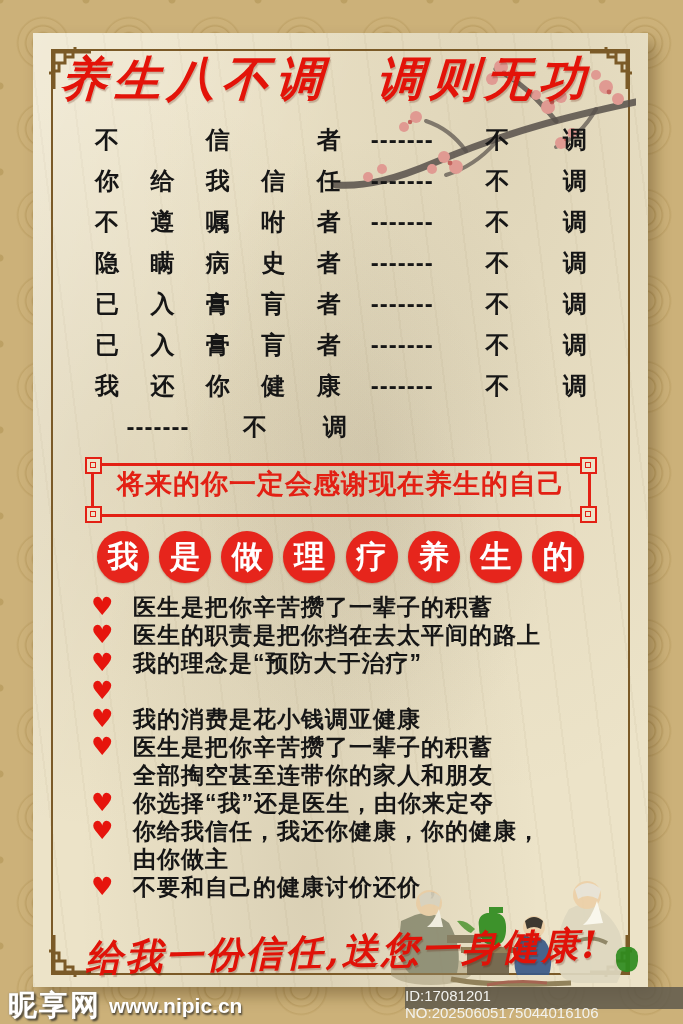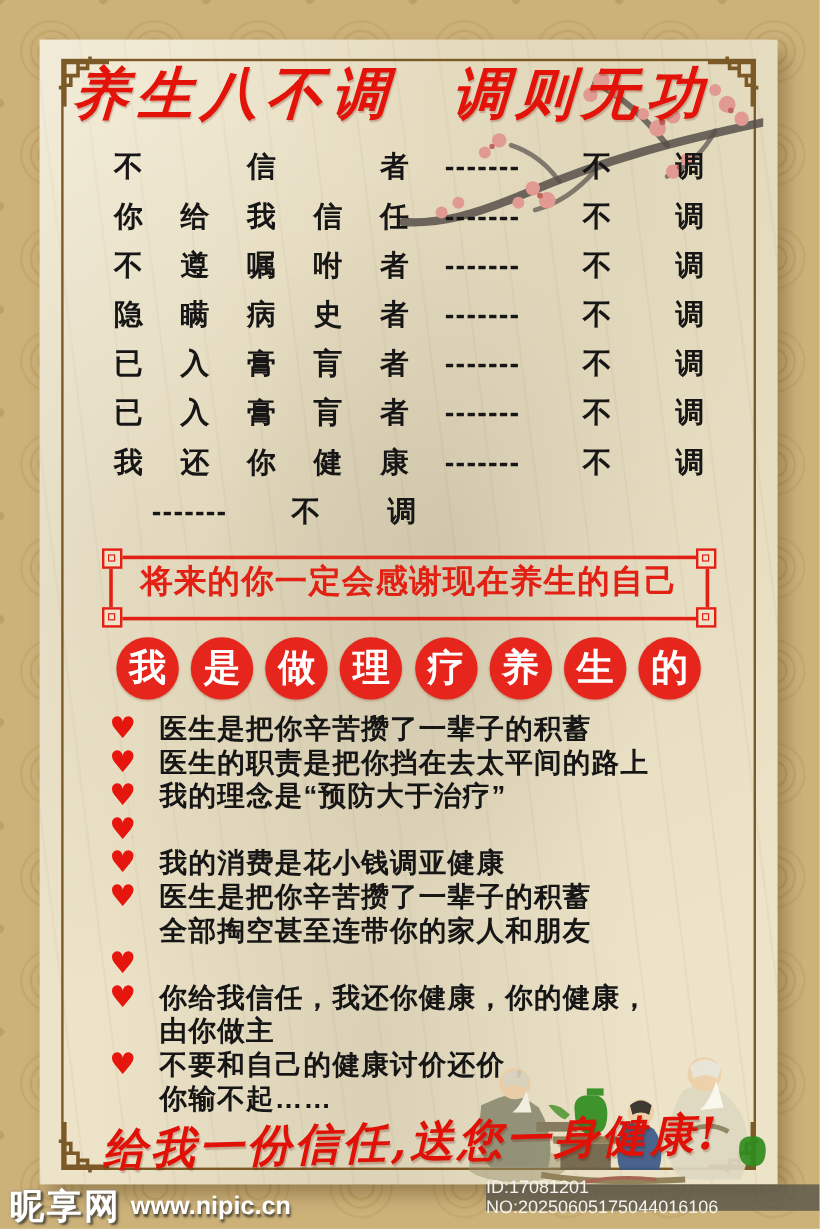--- a/index.html
+++ b/index.html
@@ -93,21 +93,21 @@
     font-size:29px;font-weight:bold;color:#fff;letter-spacing:2px;
     text-shadow:0 0 2px #8a8578, 2px 2px 2px rgba(60,55,45,.9);
     font-family:"DejaVu Sans", sans-serif;
   }
   .wm-url{
     margin-left:8px;font-size:21px;font-weight:bold;color:#fff;
     text-shadow:1px 2px 2px rgba(60,55,45,.9);
   }
   .id-bar{
     position:absolute;right:0;top:987px;width:278px;height:22px;z-index:9;
-    background:rgba(92,87,75,.82);display:flex;align-items:center;justify-content:center;
+    background:rgba(92,87,75,.82);display:flex;align-items:flex-start;justify-content:center;
   }
   .id-text{color:#f2f2ee;font-size:15px;letter-spacing:0px;}
 </style>
 </head>
 <body>
 
 <div class="paper">
 
   <div class="frame">
     <span class="corner c-tl">
@@ -257,34 +257,32 @@
       </div>
     <div class="hrow">
         <span class="heart">♥</span>
         <span>医生是把你辛苦攒了一辈子的积蓄</span>
       </div>
     <div class="hrow indent">
         <span>全部掏空甚至连带你的家人和朋友</span>
       </div>
     <div class="hrow">
         <span class="heart">♥</span>
+        <span>你选择“我”还是医生，由你来定夺</span>
       </div>
     <div class="hrow">
         <span class="heart">♥</span>
         <span>你给我信任，我还你健康，你的健康，</span>
       </div>
     <div class="hrow indent">
         <span>由你做主</span>
       </div>
     <div class="hrow">
         <span class="heart">♥</span>
         <span>不要和自己的健康讨价还价，</span>
-      </div>
-    <div class="hrow indent">
-        <span>你输不起……</span>
       </div>
   </div>
 
   <div class="figures">
     <svg width="258" height="140" viewBox="0 0 258 140">
       <g opacity=".92">
         <ellipse cx="40" cy="120" rx="42" ry="14" fill="#9a8f6e" opacity=".5"></ellipse>
         <path d="M10 70 Q5 110 18 122 L66 122 Q72 96 58 72 Q40 58 24 64 Z" fill="#8c8c72"></path>
         <circle cx="38" cy="52" r="13" fill="#e9cda4"></circle>
         <path d="M28 46 Q38 36 50 46 L48 56 Q38 50 30 56 Z" fill="#d8d2be"></path>

